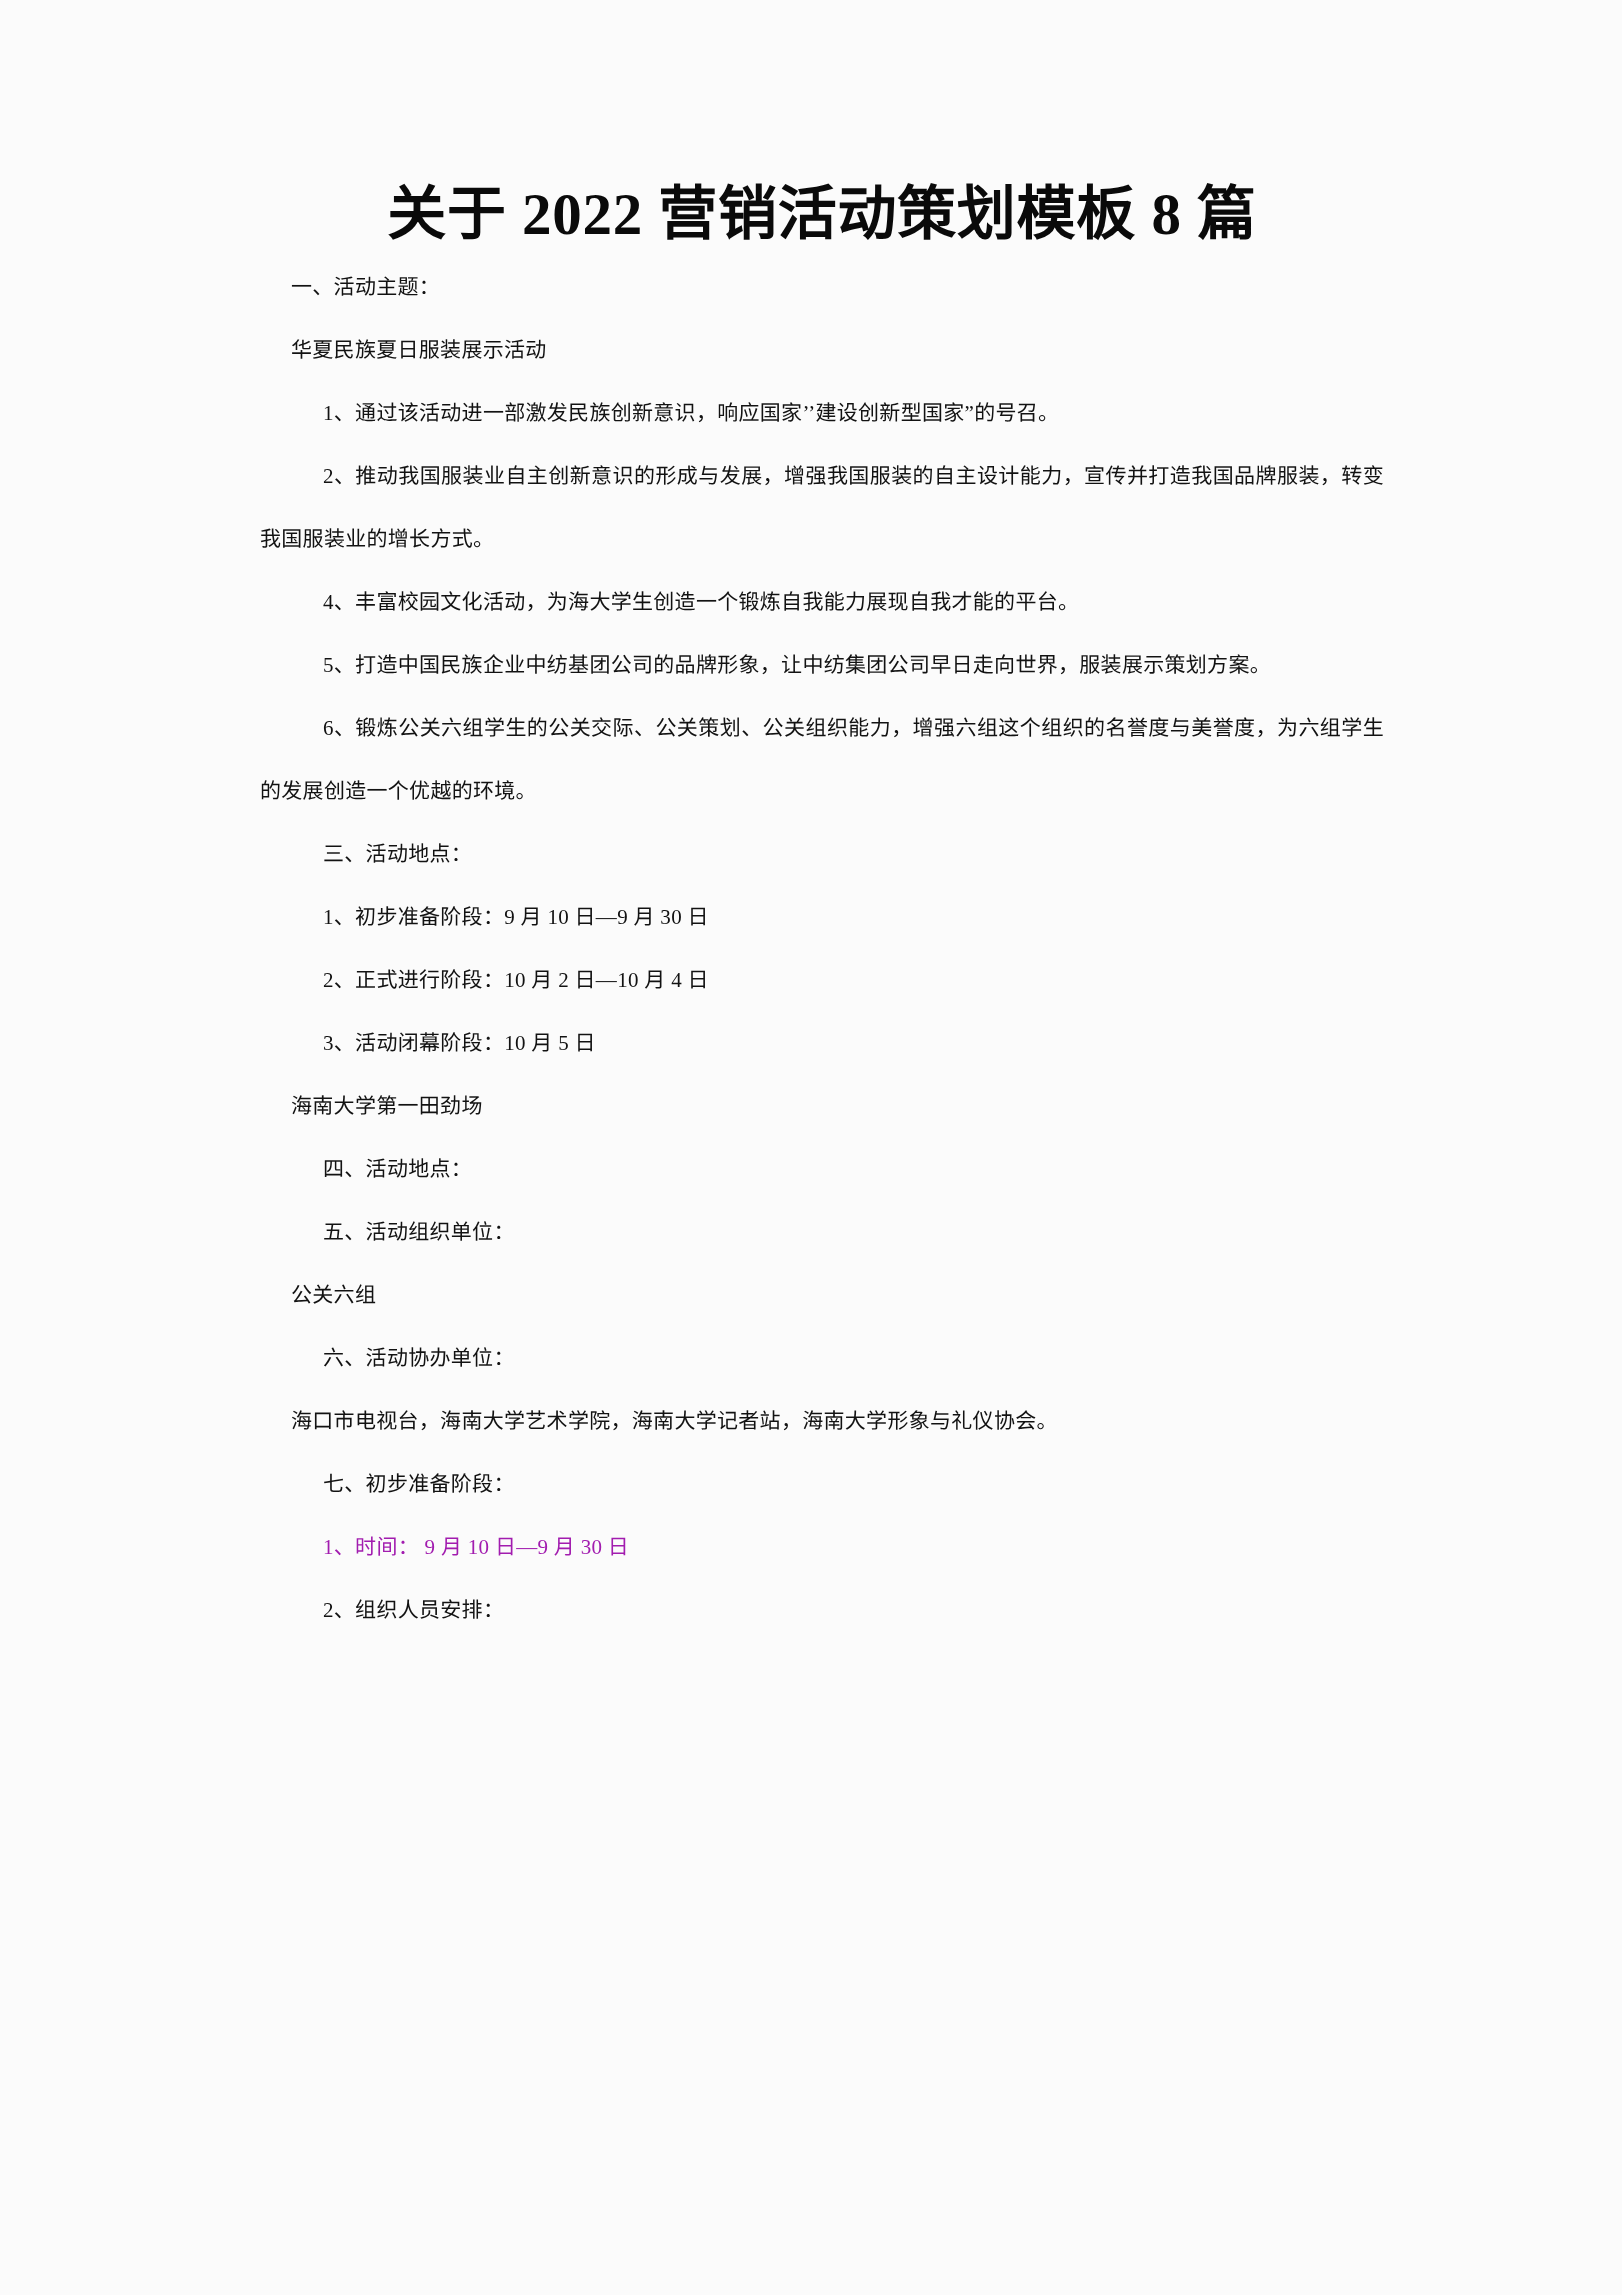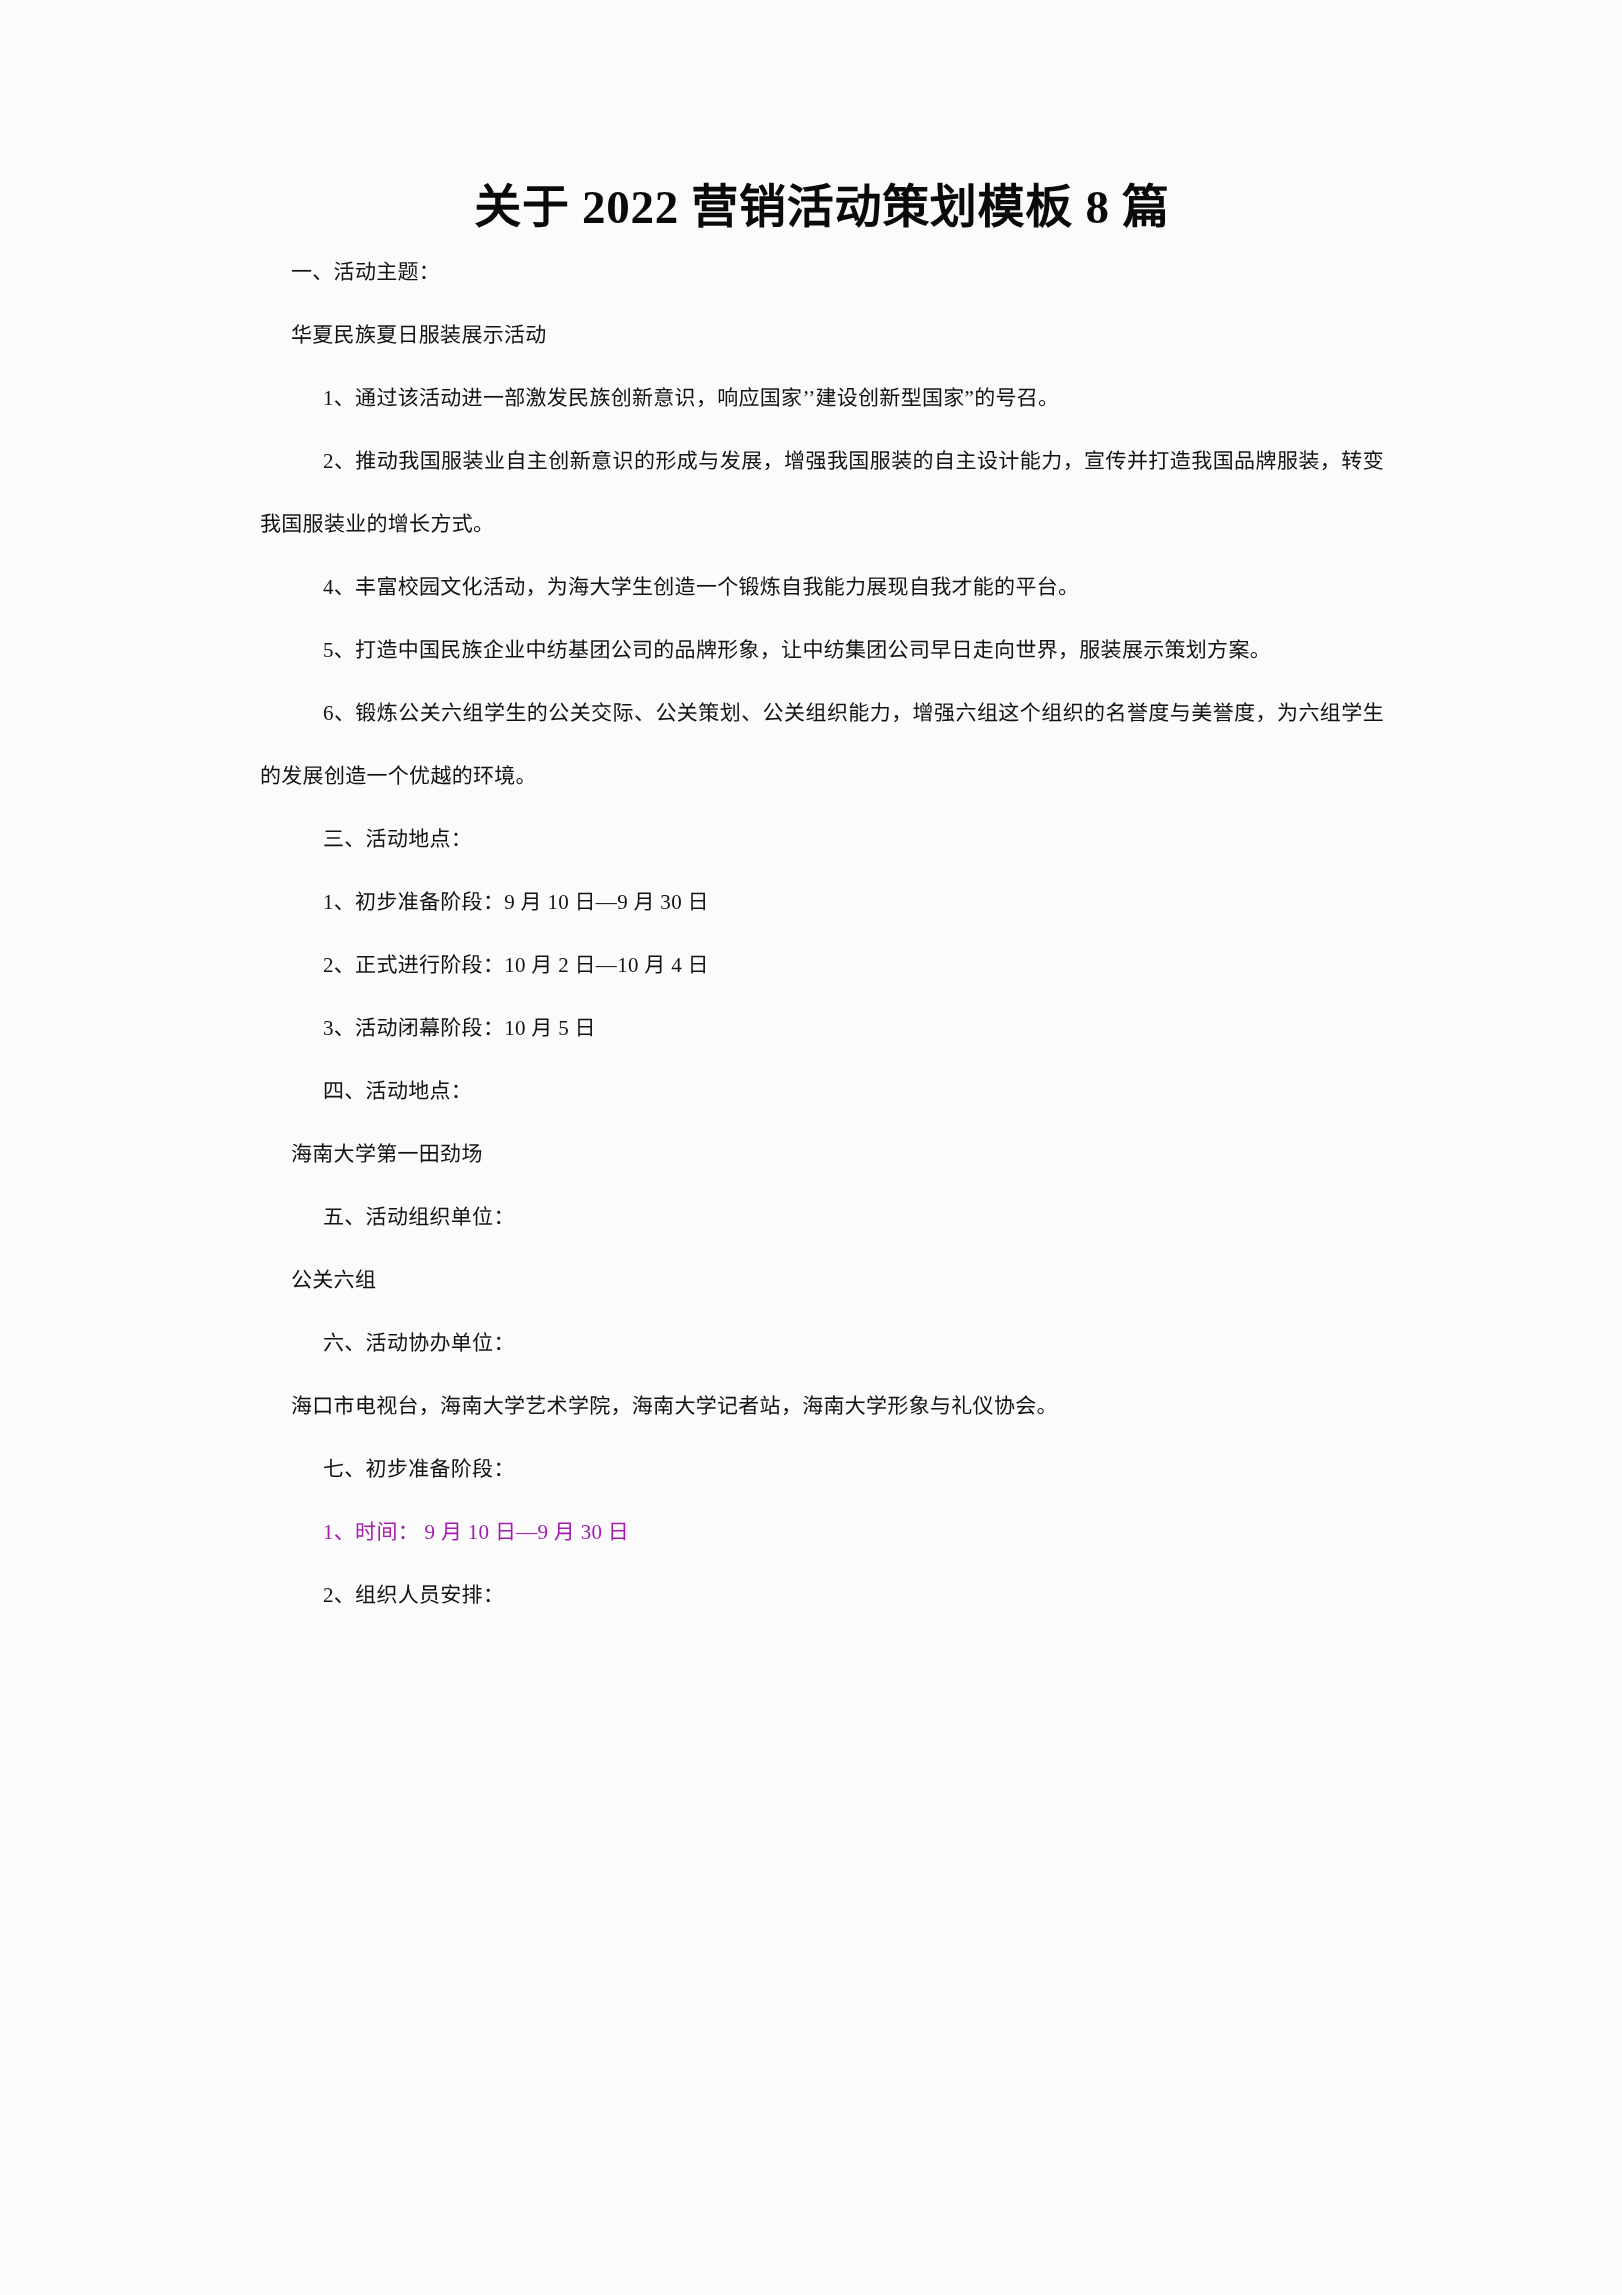--- a/index.html
+++ b/index.html
@@ -21,21 +21,21 @@
   }
 
   .doc-body {
     position: absolute;
     left: 260px;
     top: 178px;
     width: 1124px;
   }
 
   .doc-title {
-    font-size: 47px;
+    font-size: 59px;
     font-weight: bold;
     text-align: center;
     line-height: 1.25;
     letter-spacing: 0.7px;
     margin: 0 0 3.9px 0;
     color: #0a0a0a;
     white-space: pre;
   }
 
   .para {
@@ -67,22 +67,22 @@
         <p class="para indent-1" style="color: rgb(18, 18, 18);">华夏民族夏日服装展示活动</p>
         <p class="para indent-2" style="color: rgb(18, 18, 18);">1、通过该活动进一部激发民族创新意识，响应国家’’建设创新型国家”的号召。</p>
         <p class="para indent-2" style="color: rgb(18, 18, 18);">2、推动我国服装业自主创新意识的形成与发展，增强我国服装的自主设计能力，宣传并打造我国品牌服装，转变我国服装业的增长方式。</p>
         <p class="para indent-2" style="color: rgb(18, 18, 18);">4、丰富校园文化活动，为海大学生创造一个锻炼自我能力展现自我才能的平台。</p>
         <p class="para indent-2" style="color: rgb(18, 18, 18);">5、打造中国民族企业中纺基团公司的品牌形象，让中纺集团公司早日走向世界，服装展示策划方案。</p>
         <p class="para indent-2" style="color: rgb(18, 18, 18);">6、锻炼公关六组学生的公关交际、公关策划、公关组织能力，增强六组这个组织的名誉度与美誉度，为六组学生的发展创造一个优越的环境。</p>
         <p class="para indent-2" style="color: rgb(18, 18, 18);">三、活动地点：</p>
         <p class="para indent-2" style="color: rgb(18, 18, 18);">1、初步准备阶段：9 月 10 日—9 月 30 日</p>
         <p class="para indent-2" style="color: rgb(18, 18, 18);">2、正式进行阶段：10 月 2 日—10 月 4 日</p>
         <p class="para indent-2" style="color: rgb(18, 18, 18);">3、活动闭幕阶段：10 月 5 日</p>
+        <p class="para indent-1" style="color: rgb(18, 18, 18);">海南大学第一田劲场</p>
         <p class="para indent-2" style="color: rgb(18, 18, 18);">四、活动地点：</p>
-        <p class="para indent-1" style="color: rgb(18, 18, 18);">海南大学第一田劲场</p>
         <p class="para indent-2" style="color: rgb(18, 18, 18);">五、活动组织单位：</p>
         <p class="para indent-1" style="color: rgb(18, 18, 18);">公关六组</p>
         <p class="para indent-2" style="color: rgb(18, 18, 18);">六、活动协办单位：</p>
         <p class="para indent-1" style="color: rgb(18, 18, 18);">海口市电视台，海南大学艺术学院，海南大学记者站，海南大学形象与礼仪协会。</p>
         <p class="para indent-2" style="color: rgb(18, 18, 18);">七、初步准备阶段：</p>
         <p class="para indent-2" style="color: #a21caf; font-family: Liberation Serif, serif;">1、时间： 9 月 10 日—9 月 30 日</p>
         <p class="para indent-2" style="color: rgb(18, 18, 18);">2、组织人员安排：</p>
       </div>
 
   </div>

